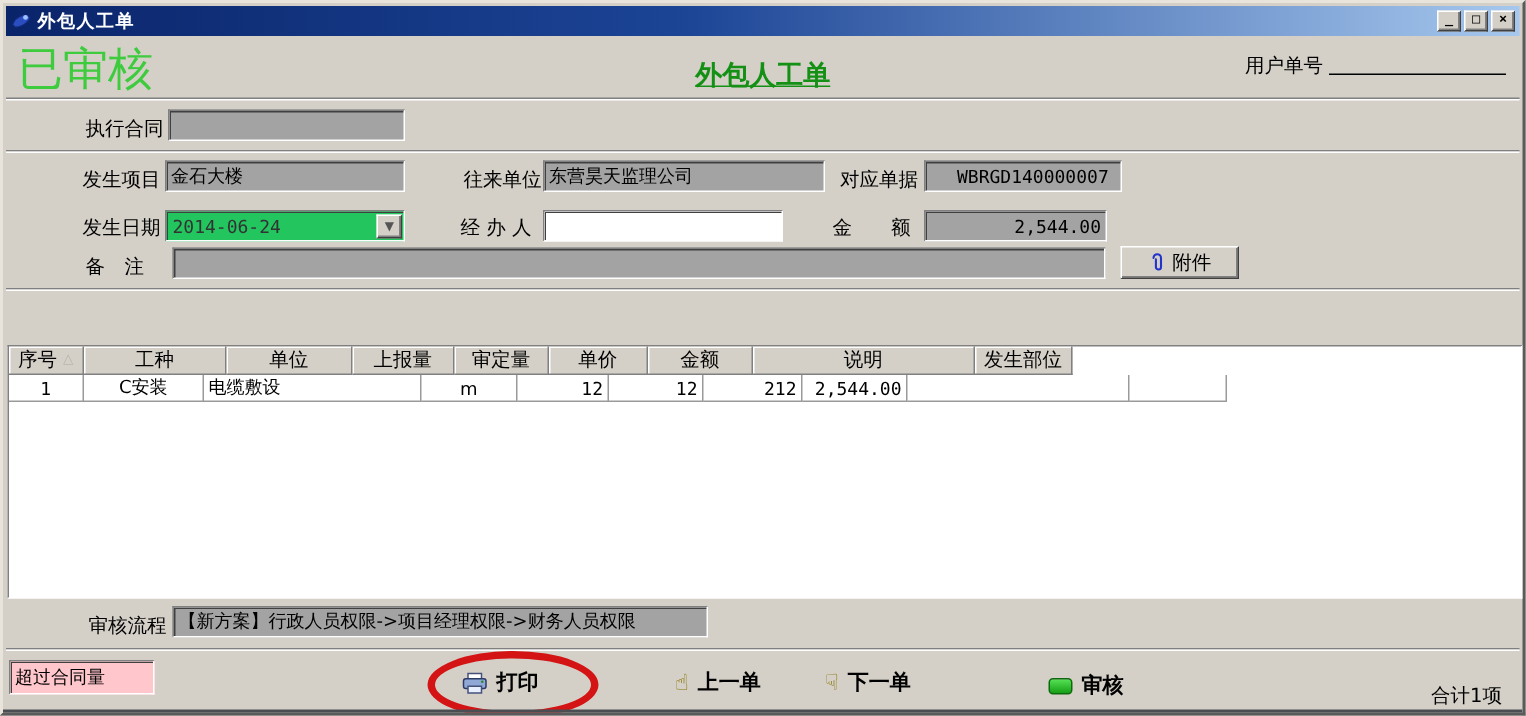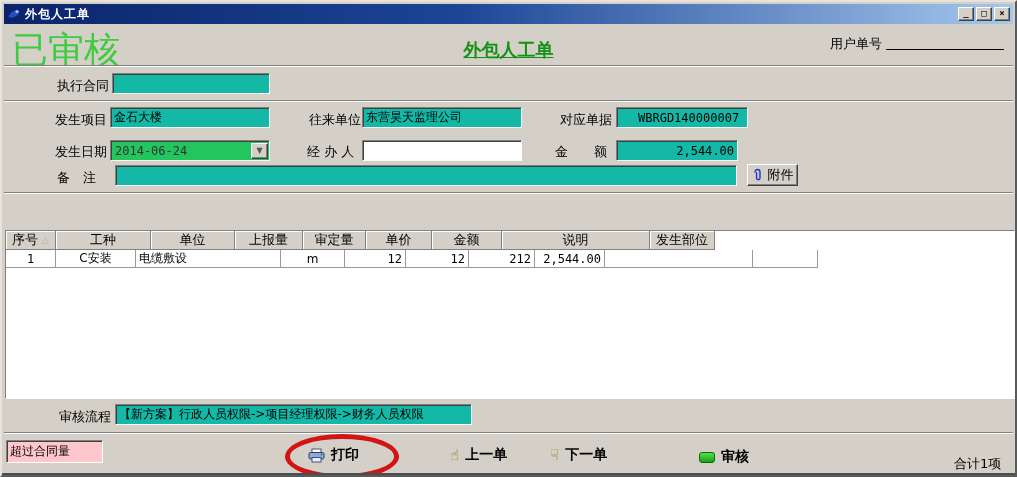--- a/index.html
+++ b/index.html
@@ -20,35 +20,35 @@
   .titlebar .t-title { font-size:12px; font-weight:bold; margin-left:4px; letter-spacing:1px; }
   .tb-btns { margin-left:auto; display:flex; gap:2px; }
   .tb-btn {
     width:16px; height:14px; background:#d4d0c8; color:#000;
     border:1px solid; border-color:#ffffff #404040 #404040 #ffffff;
     box-shadow:inset -1px -1px 0 #808080;
     font-size:9px; line-height:11px; text-align:center; font-weight:bold;
     font-family:"DejaVu Sans Mono", monospace; cursor:default;
   }
   
-  .status-green { position:absolute; left:10px; top:24px; font-size:36px; color:#3ecb3e; }
+  .status-green { position:absolute; left:10px; top:24px; font-size:30px; color:#3ecb3e; }
   .form-title {
     position:absolute; left:0; right:0; top:36px; text-align:center;
     font-size:18px; font-weight:bold; color:#149114; text-decoration:underline;
   }
   .userno { position:absolute; left:828px; top:33px; font-size:13px; color:#000; }
   .userno-line { position:absolute; left:884px; top:47px; width:118px; border-bottom:1px solid #000; }
   
   .sep { position:absolute; left:2px; right:2px; height:2px;
          border-top:1px solid #808080; border-bottom:1px solid #ffffff; }
   
   .lbl { position:absolute; font-size:13px; color:#000; white-space:pre; }
   .box {
     position:absolute; font-size:12px; color:#000; padding:0 3px;
-    background:#14b8a6;
+    background:#a3a3a3;
     border:1px solid; border-color:#808080 #ffffff #ffffff #808080;
     box-shadow:inset 1px 1px 0 #404040;
     outline:none; font-family:"DejaVu Sans", sans-serif;
   }
   .box.white { background:#ffffff; }
   .box.mono { font-family:"DejaVu Sans Mono", monospace; }
   .box.r { text-align:right; }
   .combo {
     position:absolute; background:#22c55e;
     border:1px solid; border-color:#808080 #ffffff #ffffff #808080;
@@ -145,41 +145,41 @@
 
   <div class="lbl" style="left:55px; top:75px">执行合同</div>
   <input class="box" style="left: 110px; top: 71px; width: 158px; height: 21px;" readonly="" value="">
 
   <div class="sep" style="top:98px"></div>
 
   <div class="lbl" style="left:53px; top:109px">发生项目</div>
   <input class="box" style="left: 108px; top: 105px; width: 160px; height: 21px;" readonly="" value="金石大楼">
 
   <div class="lbl" style="left:307px; top:109px">往来单位</div>
-  <input class="box" style="left: 360px; top: 105px; width: 160px; height: 21px;" readonly="" value="东营昊天监理公司">
+  <input class="box" style="left: 360px; top: 105px; width: 188px; height: 21px;" readonly="" value="东营昊天监理公司">
 
   <div class="lbl" style="left:558px; top:109px">对应单据</div>
   <input class="box mono" style="left: 614px; top: 105px; width: 132px; height: 21px; padding-left: 21px;" readonly="" value="WBRGD140000007">
 
   <div class="lbl" style="left:53px; top:141px">发生日期</div>
   <div class="combo" style="left:108px; top:138px; width:160px; height:21px">
     <span class="cval">2014-06-24</span>
     <span class="carrow">▼</span>
   </div>
 
   <div class="lbl" style="left:305px; top:141px">经 办 人</div>
   <input class="box white" style="left: 360px; top: 138px; width: 160px; height: 21px;" value="">
 
   <div class="lbl" style="left:553px; top:141px">金　　额</div>
   <input class="box mono r" style="left: 614px; top: 138px; width: 122px; height: 21px;" readonly="" value="2,544.00">
 
   <div class="lbl" style="left:55px; top:167px">备　注</div>
   <input class="box" style="left: 113px; top: 163px; width: 622px; height: 21px;" readonly="" value="">
 
-  <div class="btn-raised" style="left:745px; top:162px; width:51px; height:22px">
+  <div class="btn-raised" style="left:745px; top:162px; width:79px; height:22px">
     <svg width="11" height="14" viewBox="0 0 11 14">
       <path d="M3 4 a2.5 2.5 0 0 1 5 0 v6 a1.7 1.7 0 0 1 -3.4 0 v-5.2" fill="none" stroke="#2233cc" stroke-width="1.4" stroke-linecap="round"></path>
     </svg>
     <span>附件</span>
   </div>
 
   <div class="sep" style="top:190px"></div>
 
   <div class="grid">
     <div class="g-head">

